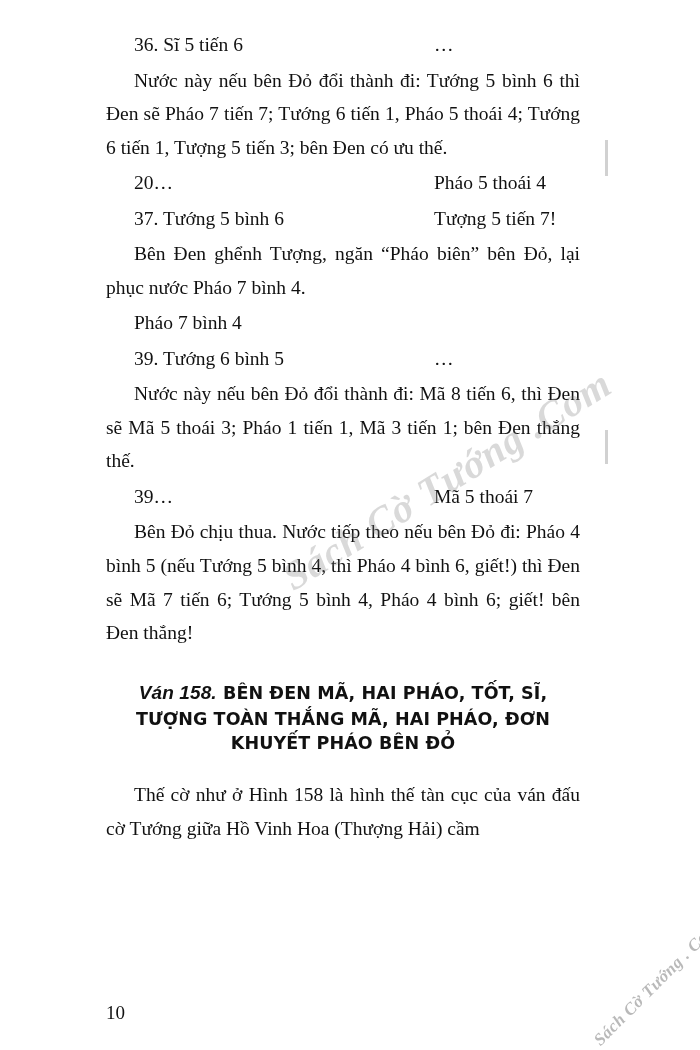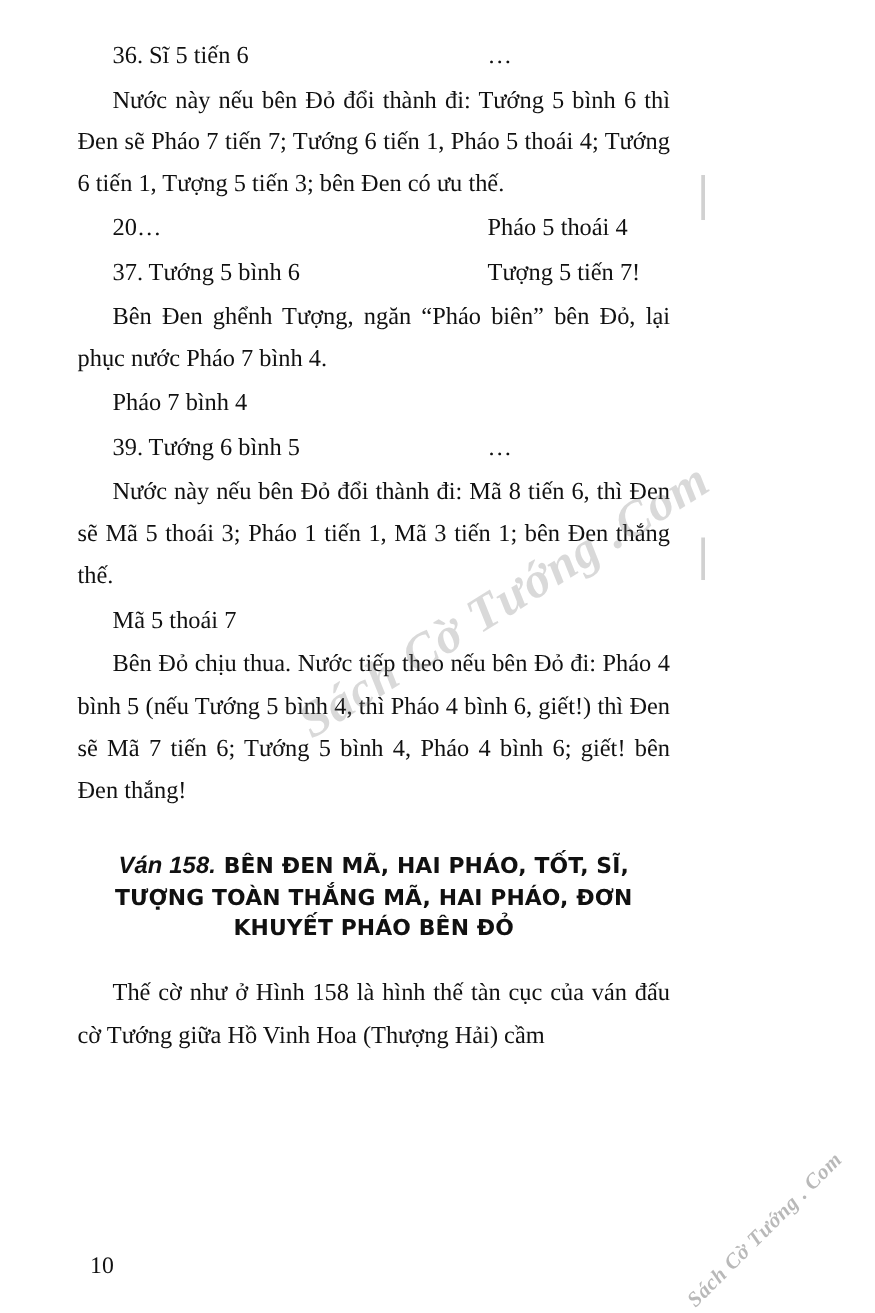--- a/index.html
+++ b/index.html
@@ -14,20 +14,21 @@
     color: #111111;
     position: relative;
     overflow: hidden;
   }
   .page {
     position: relative;
     width: 572px;
     height: 1050px;
     box-sizing: border-box;
     padding: 28px 36px 0 62px;
+    margin-left: 44px;
   }
   .body-text {
     font-size: 19.5px;
     line-height: 1.72;
     text-align: left;
   }
   .move-row {
     display: flex;
     align-items: baseline;
     margin: 0 0 2px 0;
@@ -73,21 +74,21 @@
     text-align: center;
     font-family: "DejaVu Sans", sans-serif;
     font-weight: bold;
     font-size: 18px;
   }
   .after-heading {
     margin-top: 22px;
   }
   .page-number {
     position: absolute;
-    left: 72px;
+    left: 62px;
     bottom: 26px;
     font-size: 19px;
     font-family: "Liberation Serif", serif;
   }
   .watermark {
     position: absolute;
     color: rgba(120,120,120,0.28);
     font-family: "Liberation Serif", serif;
     font-style: italic;
     font-weight: bold;
@@ -159,20 +160,21 @@
     <div class="move-row">
       <span class="indent"></span>
       <span class="move-red">39. Tướng 6 bình 5</span>
       <span class="move-black">…</span>
     </div>
 
     <p class="para">Nước này nếu bên Đỏ đổi thành đi: Mã 8 tiến 6, thì Đen sẽ Mã 5 thoái 3; Pháo 1 tiến 1, Mã 3 tiến 1; bên Đen thắng thế.</p>
 
     <div class="move-row">
       <span class="indent"></span>
+      <span class="move-red">39…</span>
       <span class="move-black">Mã 5 thoái 7</span>
     </div>
 
     <p class="para">Bên Đỏ chịu thua. Nước tiếp theo nếu bên Đỏ đi: Pháo 4 bình 5 (nếu Tướng 5 bình 4, thì Pháo 4 bình 6, giết!) thì Đen sẽ Mã 7 tiến 6; Tướng 5 bình 4, Pháo 4 bình 6; giết! bên Đen thắng!</p>
 
   </div>
 
   <h2 class="section-heading"><span class="van">Ván 158.</span><span> BÊN ĐEN MÃ, HAI PHÁO, TỐT, SĨ, TƯỢNG TOÀN THẮNG MÃ, HAI PHÁO, ĐƠN KHUYẾT PHÁO BÊN ĐỎ</span></h2>
 
 

